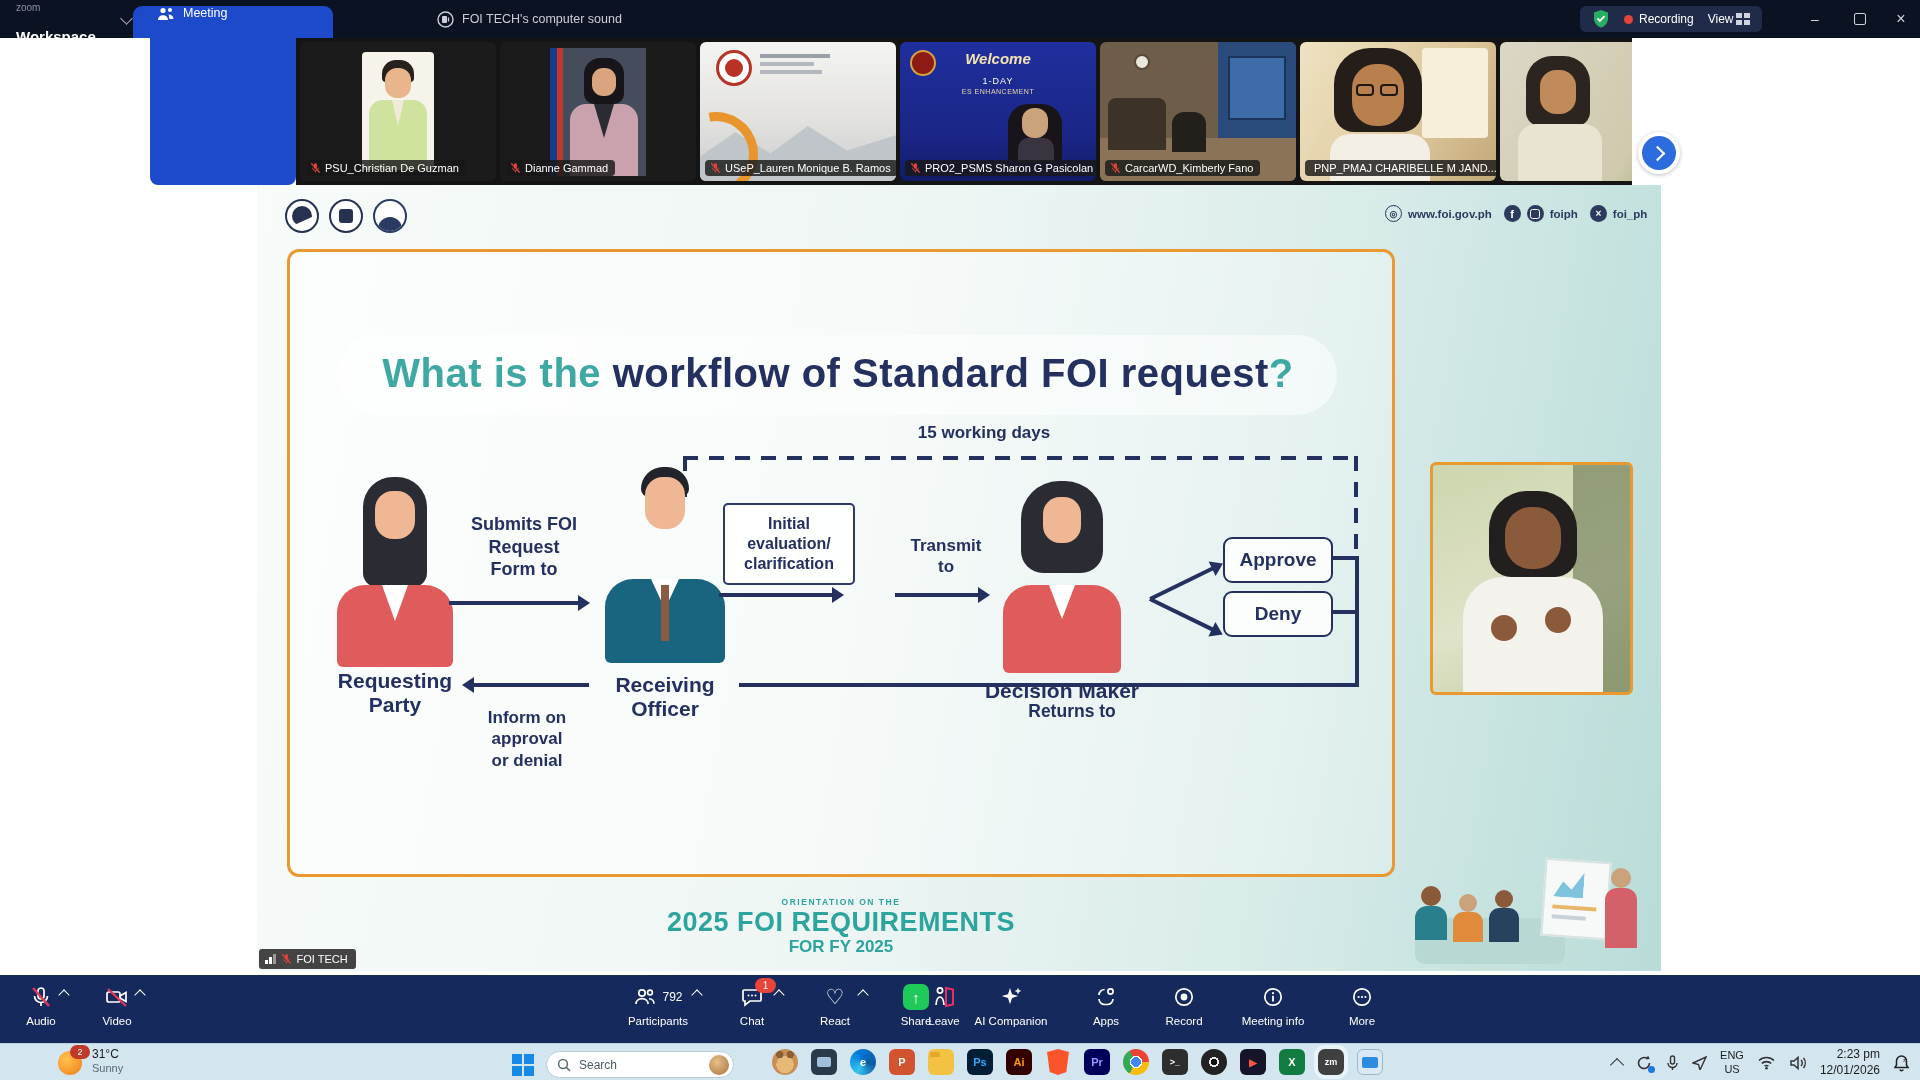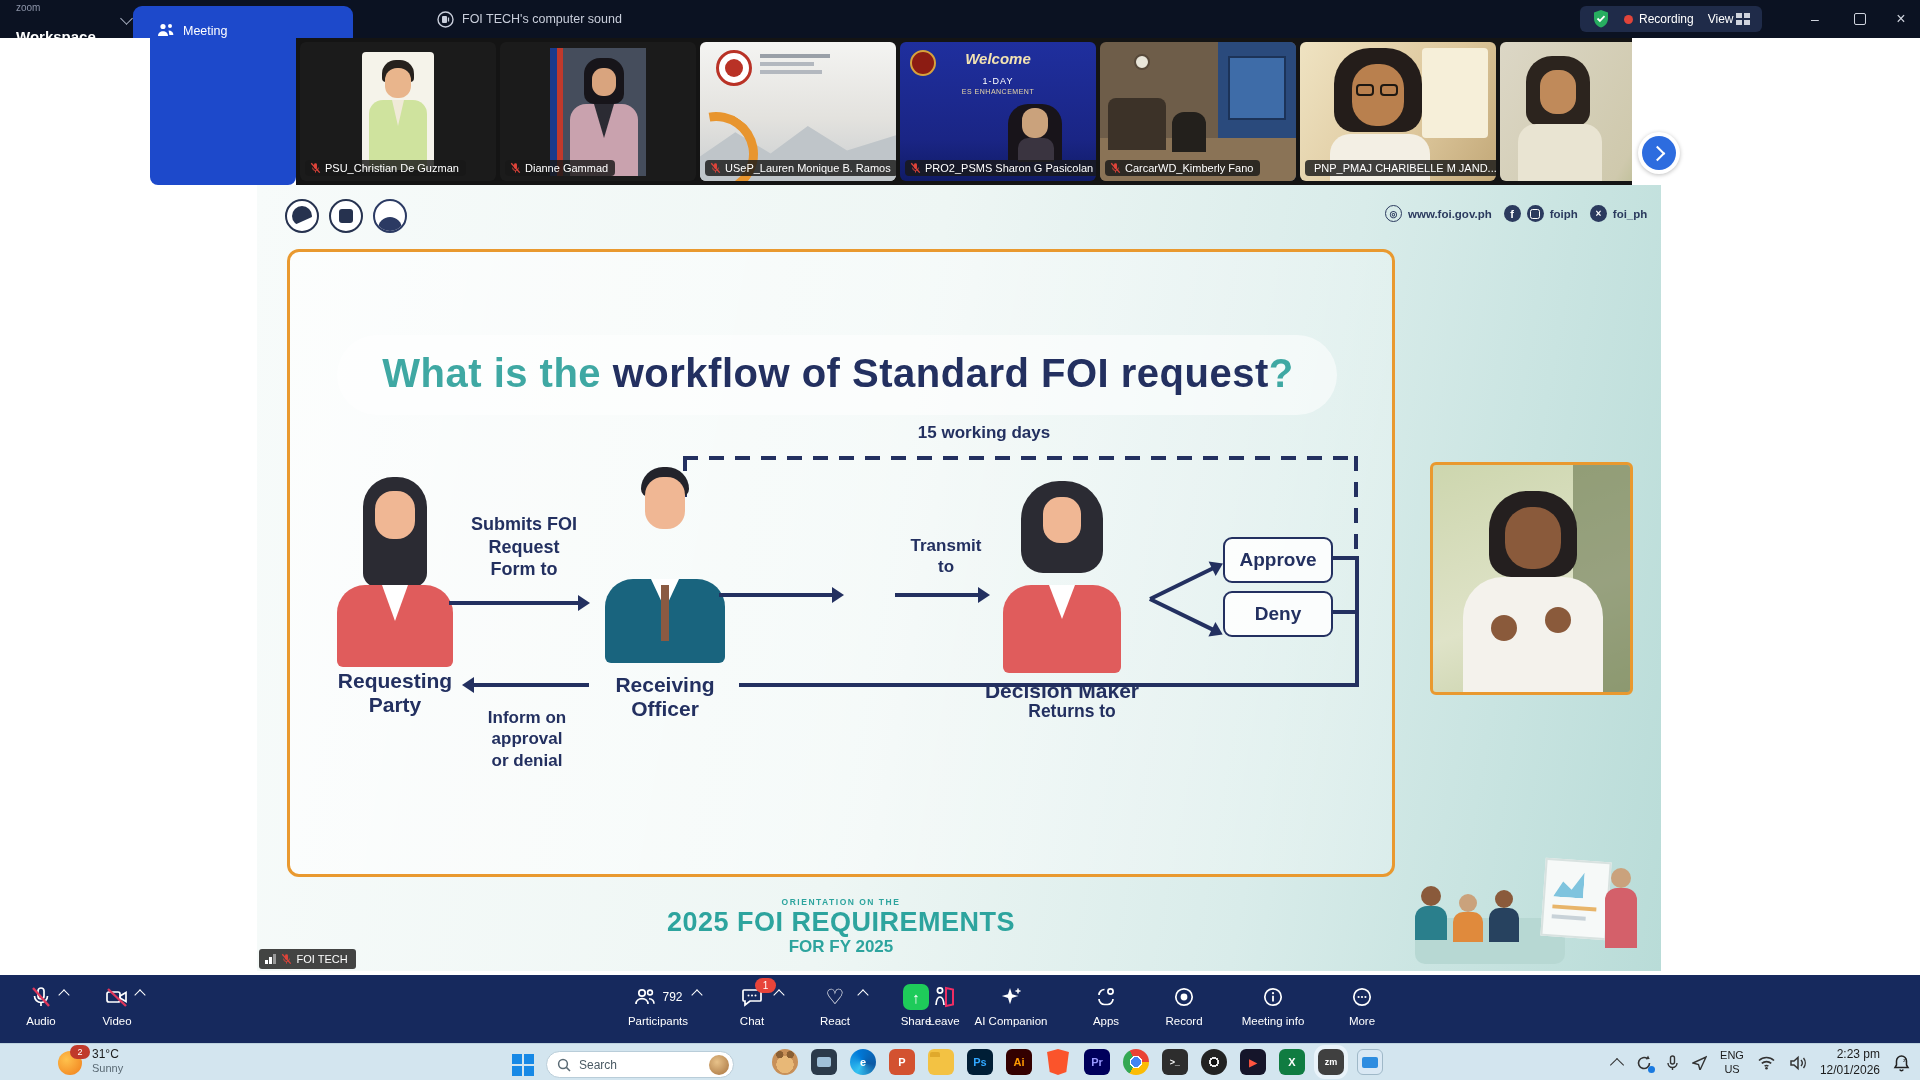--- a/index.html
+++ b/index.html
@@ -42,21 +42,21 @@
 </head>
 <body>
 
 <div id="titlebar">
   <div class="abs" style="left:16px;top:3px;line-height:1">
     <div style="font-size:10px;color:#8b93a7">zoom</div>
     <div style="font-size:15px;font-weight:bold;margin-top:16px">Workspace</div>
   </div>
   <span class="tb-chev abs" style="left:122px;top:14px"></span>
 
-  <div class="abs" style="left:133px;top:6px;width:220px;height:32px;background:#1d49cb;border-radius:9px 9px 0 0;display:flex;align-items:flex-end;gap:8px;padding-left:24px;box-sizing:border-box">
+  <div class="abs" style="left:133px;top:6px;width:200px;height:32px;background:#1d49cb;border-radius:9px 9px 0 0;display:flex;align-items:flex-start;gap:8px;padding-left:24px;box-sizing:border-box">
     <svg width="18" height="16" viewBox="0 0 18 16">
       <circle cx="6" cy="4.5" r="2.6" fill="#fff"></circle>
         <path d="M1 14c0-3 2.2-4.8 5-4.8s5 1.8 5 4.8z" fill="#fff"></path>
       <circle cx="13" cy="4" r="2" fill="#fff"></circle>
         <path d="M11.6 8.6c2.6.1 4.8 1.7 4.8 4.4h-4z" fill="#fff"></path>
     </svg>
     <span style="font-size:12.5px;color:#fff">Meeting</span>
   </div>
 
   <div class="abs" style="left:437px;top:0;height:38px;display:flex;align-items:center;gap:8px">
@@ -283,20 +283,24 @@
   <div class="abs" style="left:348px;top:282px;width:120px;height:196px">
     <div class="abs" style="left:36px;top:0;width:48px;height:30px;background:#23232b;border-radius:22px 22px 8px 8px"></div>
     <div class="abs" style="left:40px;top:10px;width:40px;height:52px;background:#f0b794;border-radius:18px"></div>
     <div class="abs" style="left:0;top:112px;width:120px;height:84px;background:#19647e;border-radius:28px 28px 6px 6px"></div>
     <div class="abs" style="left:46px;top:112px;width:28px;height:30px;background:#fff;clip-path:polygon(0 0,100% 0,50% 100%)"></div>
     <div class="abs" style="left:56px;top:118px;width:8px;height:56px;background:#8a5a42"></div>
   </div>
   <div class="abs actor-label pre" style="left:326px;top:488px;width:164px">Receiving
 Officer</div>
 
+  <div class="abs pre" style="left:466px;top:318px;width:128px;height:78px;border:2px solid #2b3a66;border-radius:5px;background:rgba(255,255,255,.9);
+       display:flex;align-items:center;justify-content:center;text-align:center;font-size:16px;font-weight:bold;color:#233060;line-height:1.25">Initial
+evaluation/
+clarification</div>
   <div class="flow head" style="left:462px;top:408px;width:114px"></div>
 
   <div class="abs slide-step pre" style="left:634px;top:350px;width:110px">Transmit
 to</div>
   <div class="flow head" style="left:638px;top:408px;width:84px"></div>
 
   <div class="abs" style="left:742px;top:296px;width:126px;height:194px">
     <div class="abs" style="left:22px;top:0;width:82px;height:92px;background:#2b2b33;border-radius:38px 38px 22px 22px"></div>
     <div class="abs" style="left:44px;top:16px;width:38px;height:46px;background:#f0b794;border-radius:17px"></div>
     <div class="abs" style="left:4px;top:104px;width:118px;height:88px;background:#e05c5c;border-radius:28px 28px 6px 6px"></div>

